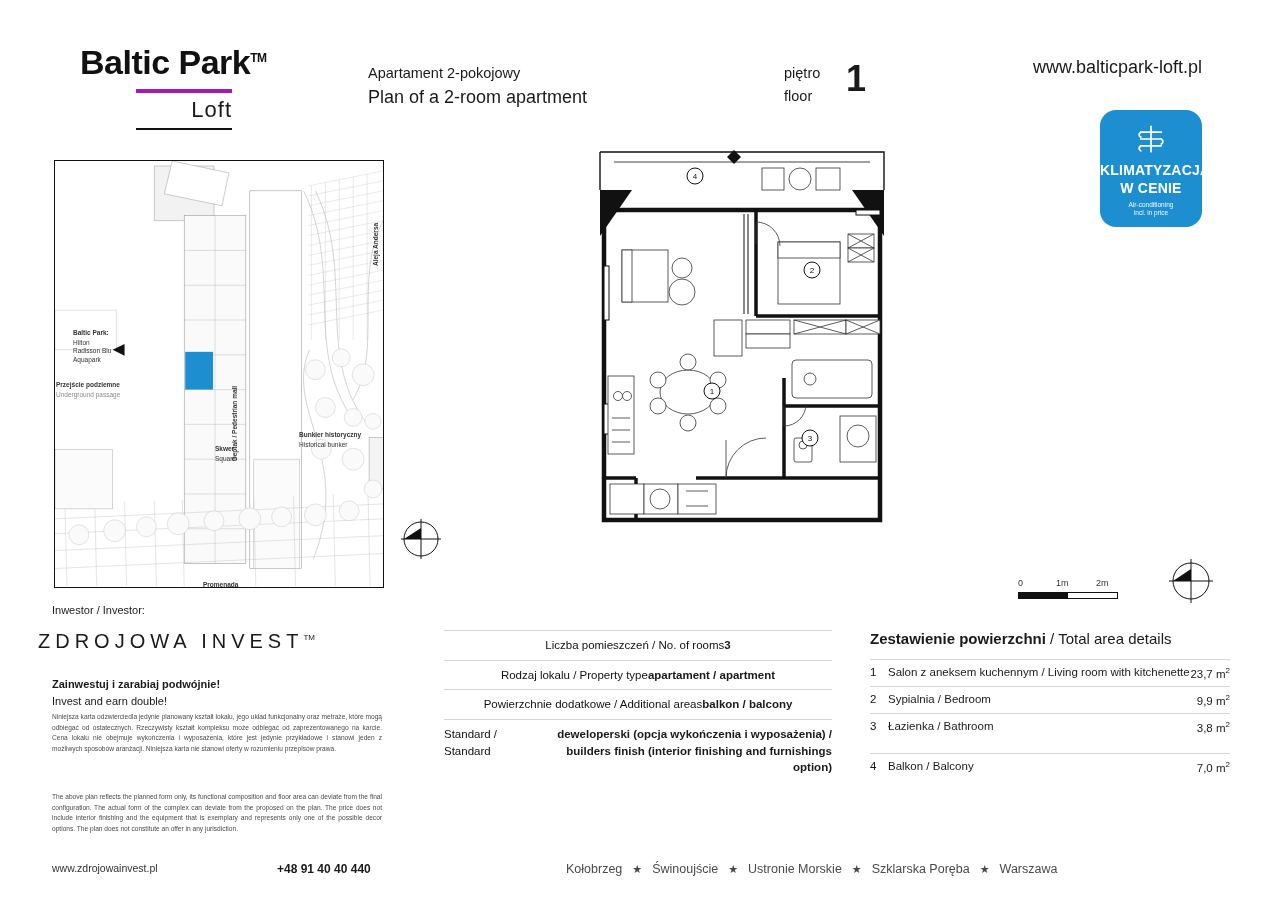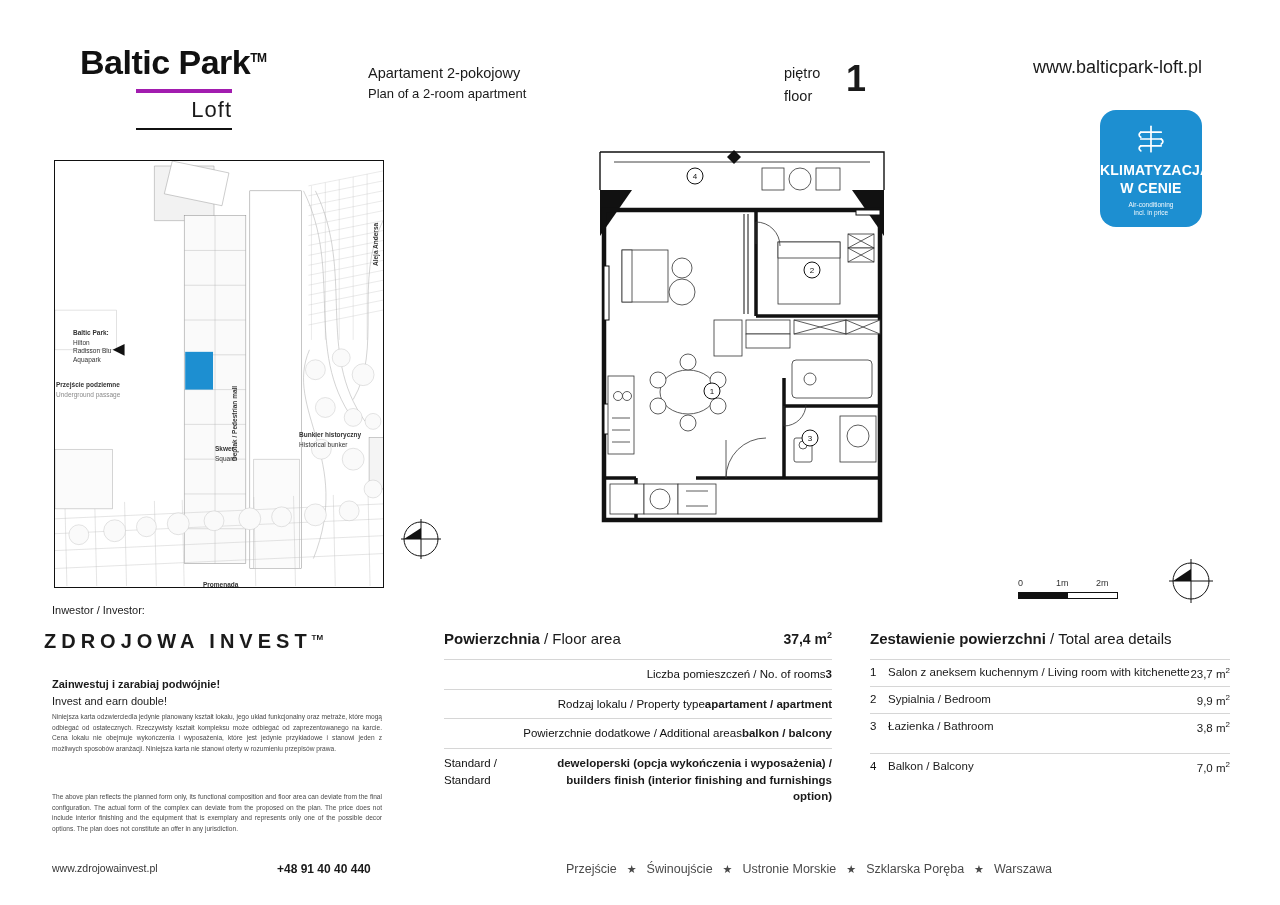--- a/index.html
+++ b/index.html
@@ -22,21 +22,21 @@
   }
   .brand-tm { font-size:12px; vertical-align:super; font-weight:bold; }
   .brand-loft {
     margin-top:10px; margin-left:56px;
     border-top:4px solid #a21caf; border-bottom:2px solid #111;
     width:96px; text-align:right; font-size:22px; padding:4px 0 5px;
     letter-spacing:1px;
   }
 
   .apt-type { position:absolute; left:368px; top:62px; font-size:14.5px; line-height:1.55; }
-  .apt-type div:nth-child(2) { font-size:13px; }
+  .apt-type div:nth-child(2) { font-size:18px; }
 
   .apt-code {
     position:absolute; left:604px; top:58px;
     font-size:42px; font-weight:bold; letter-spacing:-1px;
   }
   .floor-label { position:absolute; left:784px; top:62px; font-size:14.5px; line-height:1.6; }
   .floor-num { position:absolute; left:846px; top:58px; font-size:36px; font-weight:bold; }
 
   .site-url { position:absolute; right:78px; top:57px; font-size:18px; }
 
@@ -59,22 +59,22 @@
   .sm-svg { position:absolute; inset:0; }
   .sm-txt { position:absolute; font-size:6.5px; color:#333; line-height:1.3; }
   .sm-txt.b { font-weight:bold; }
   .sm-vert { transform:rotate(-90deg); transform-origin:left top; white-space:nowrap; }
 
   .compass-small { position:absolute; left:400px; top:518px; width:42px; height:42px; }
 
   
   .inv-label { position:absolute; left:52px; top:604px; font-size:11px; }
   .inv-logo {
-    position:absolute; left:44px; top:630px;
-    font-size:20px; letter-spacing:5px; font-weight:bold;
+    position:absolute; left:38px; top:630px;
+    font-size:20px; letter-spacing:5px; font-weight:normal;
   }
   .inv-logo sup { font-size:8px; letter-spacing:0; }
   .inv-claim { position:absolute; left:52px; top:676px; font-size:11px; line-height:1.55; }
   .inv-claim .bold { font-weight:bold; }
   .legal-pl {
     position:absolute; left:52px; top:712px; width:330px;
     font-size:6.6px; line-height:1.62; color:#4a4a4a; text-align:justify;
   }
   .legal-en {
     position:absolute; left:52px; top:792px; width:330px;
@@ -100,21 +100,21 @@
   .spec-right { position:absolute; left:870px; top:630px; width:360px; }
   .spec-head {
     font-size:15px; display:flex; justify-content:space-between;
     align-items:baseline; padding-bottom:12px;
   }
   .spec-head .t1 { font-weight:normal; }
   .spec-head .t1 b { font-weight:bold; }
   .spec-head .area { font-weight:bold; font-size:14px; }
   .spec-head .area sup { font-size:9px; }
   .row {
-    display:flex; justify-content:flex-end; align-items:flex-start;
+    display:flex; justify-content:center; align-items:flex-start;
     font-size:11.5px; padding:6px 0 6px; border-top:1px solid #d6d6d6;
     line-height:1.45;
   }
   .row .k { color:#111; }
   .row .v { font-weight:bold; text-align:right; white-space:pre-line; }
 
   .rrow {
     display:flex; align-items:flex-start;
     font-size:11.5px; padding:6px 0; border-top:1px solid #d6d6d6;
   }
@@ -457,27 +457,20 @@
   <div class="compass-big">
     <svg viewBox="0 0 46 46" width="46" height="46">
       <circle cx="23" cy="23" r="18" fill="none" stroke="#111" stroke-width="1"></circle>
       <line x1="1" y1="23" x2="45" y2="23" stroke="#111" stroke-width="1"></line>
       <line x1="23" y1="1" x2="23" y2="45" stroke="#111" stroke-width="1"></line>
       <path d="M5 23 L23 23 L23 11 Z" fill="#111"></path>
     </svg>
   </div>
 
   <div class="spec-left">
-    <div class="spec-head">
-      <div class="t1">
-        <b>Powierzchnia</b>
-        <span>/ Floor area</span>
-      </div>
-      <div class="area"><span>37,4 m</span><sup>2</sup></div>
-    </div>
 
     <div class="row">
       <div class="k">Liczba pomieszczeń / No. of rooms</div>
       <div class="v">3</div>
     </div>
     <div class="row">
       <div class="k">Rodzaj lokalu / Property type</div>
       <div class="v">apartament / apartment</div>
     </div>
     <div class="row">
@@ -516,21 +509,21 @@
     </div>
 
     <div class="rrow gap">
       <div class="num">4</div>
       <div class="k">Balkon / Balcony</div>
       <div class="v"><span>7,0 m</span><sup>2</sup></div>
     </div>
   </div>
 
   <div class="footer">
-    <span>Przejście</span>
+    <span>Kołobrzeg</span>
     <span class="star">★</span>
     <span>Świnoujście</span>
     <span class="star">★</span>
     <span>Ustronie Morskie</span>
     <span class="star">★</span>
     <span>Szklarska Poręba</span>
     <span class="star">★</span>
     <span>Warszawa</span>
   </div>
 

